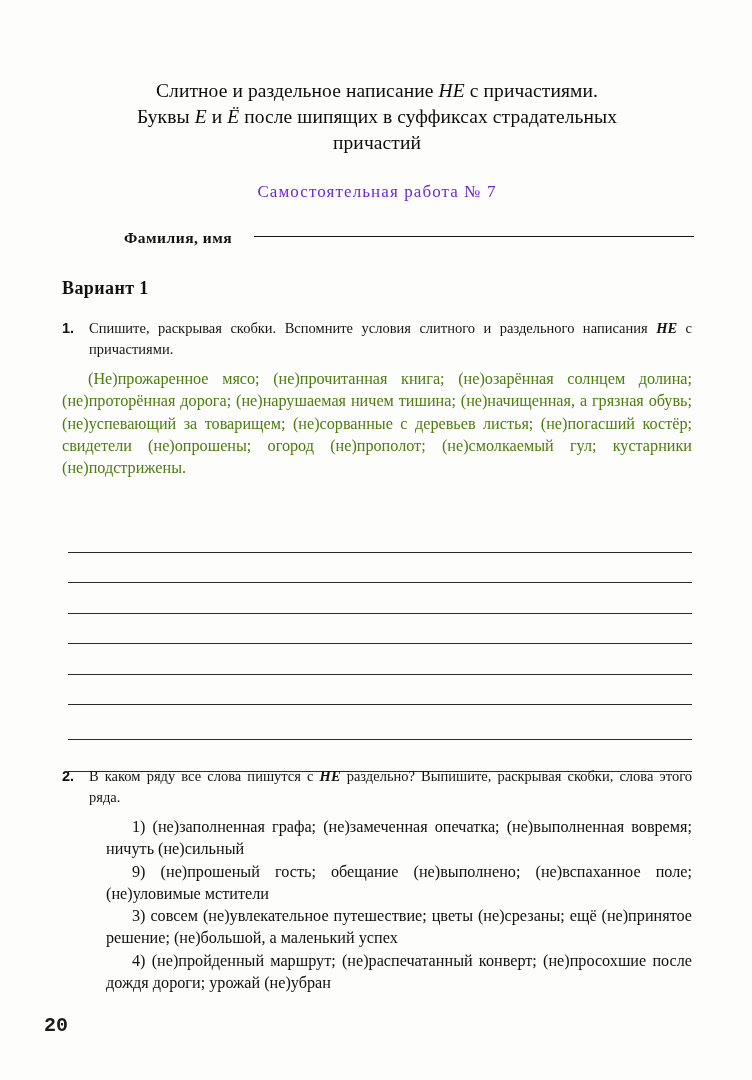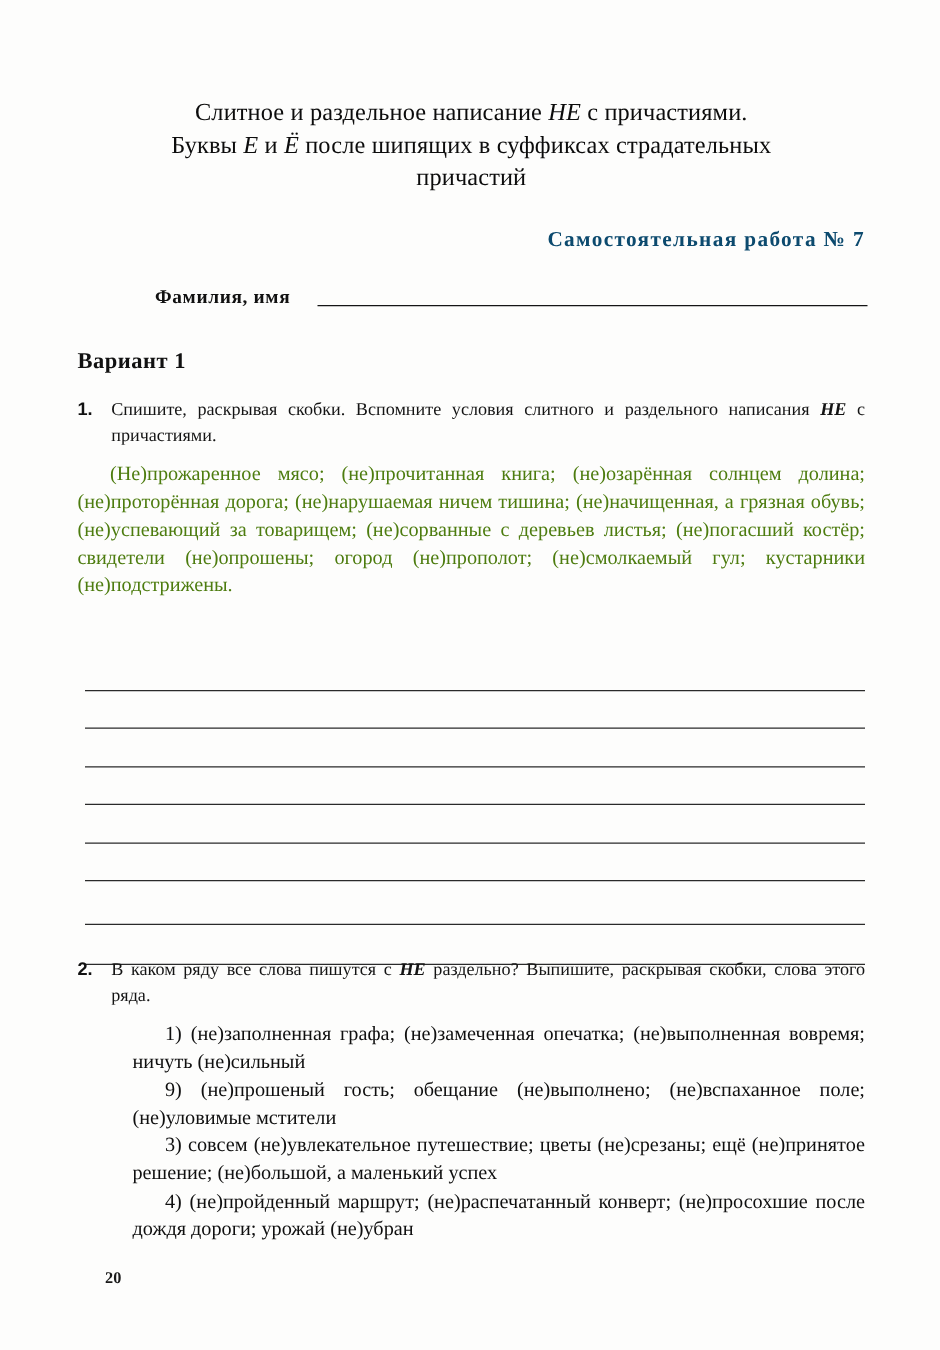--- a/index.html
+++ b/index.html
@@ -40,36 +40,36 @@
   }
   .it {
     font-style: italic;
   }
 
   .worksheet-heading {
     position: absolute;
     left: 62px;
     top: 182px;
     width: 630px;
-    text-align: right;
-    font-family: "Liberation Serif", serif;
-    font-weight: bold;
+    text-align: center;
+    font-family: "Liberation Serif", serif;
+    font-weight: normal;
     font-size: 17px;
     letter-spacing: 1.1px;
-    color: #0c4a6e;
+    color: #6d28d9;
   }
 
   
   .name-row {
     position: absolute;
     left: 124px;
     top: 229px;
     width: 570px;
     display: flex;
-    align-items: flex-end;
+    align-items: center;
   }
   .name-label {
     font-family: "Liberation Serif", serif;
     font-weight: bold;
     font-size: 15.5px;
     letter-spacing: 0.5px;
     white-space: nowrap;
   }
   .name-rule {
     flex: 1;
@@ -161,25 +161,24 @@
     border-bottom: 1.5px solid #2a2a2a;
   }
   .answer-line:nth-child(7) { height: 34px; }
   .answer-line:nth-child(8) { height: 31px; }
 
   
   .page-number {
     position: absolute;
     left: 44px;
     top: 1014px;
-    font-family: Liberation Serif, serif;
-    font-size: 13px;
+    font-family: Liberation Mono, monospace;
+    font-size: 20px;
     font-weight: bold;
     color: #1a1a1a;
-    margin-left: 40px;
   }
 </style>
 </head>
 <body>
 
 <div class="page">
 
   <div class="title-block">
     <div class="title-line"><span>Слитное и раздельное написание </span><span class="it">НЕ</span><span> с причастиями.</span></div>
     <div class="title-line"><span>Буквы </span><span class="it">Е</span><span> и </span><span class="it">Ё</span><span> после шипящих в суффиксах страдательных</span></div>

